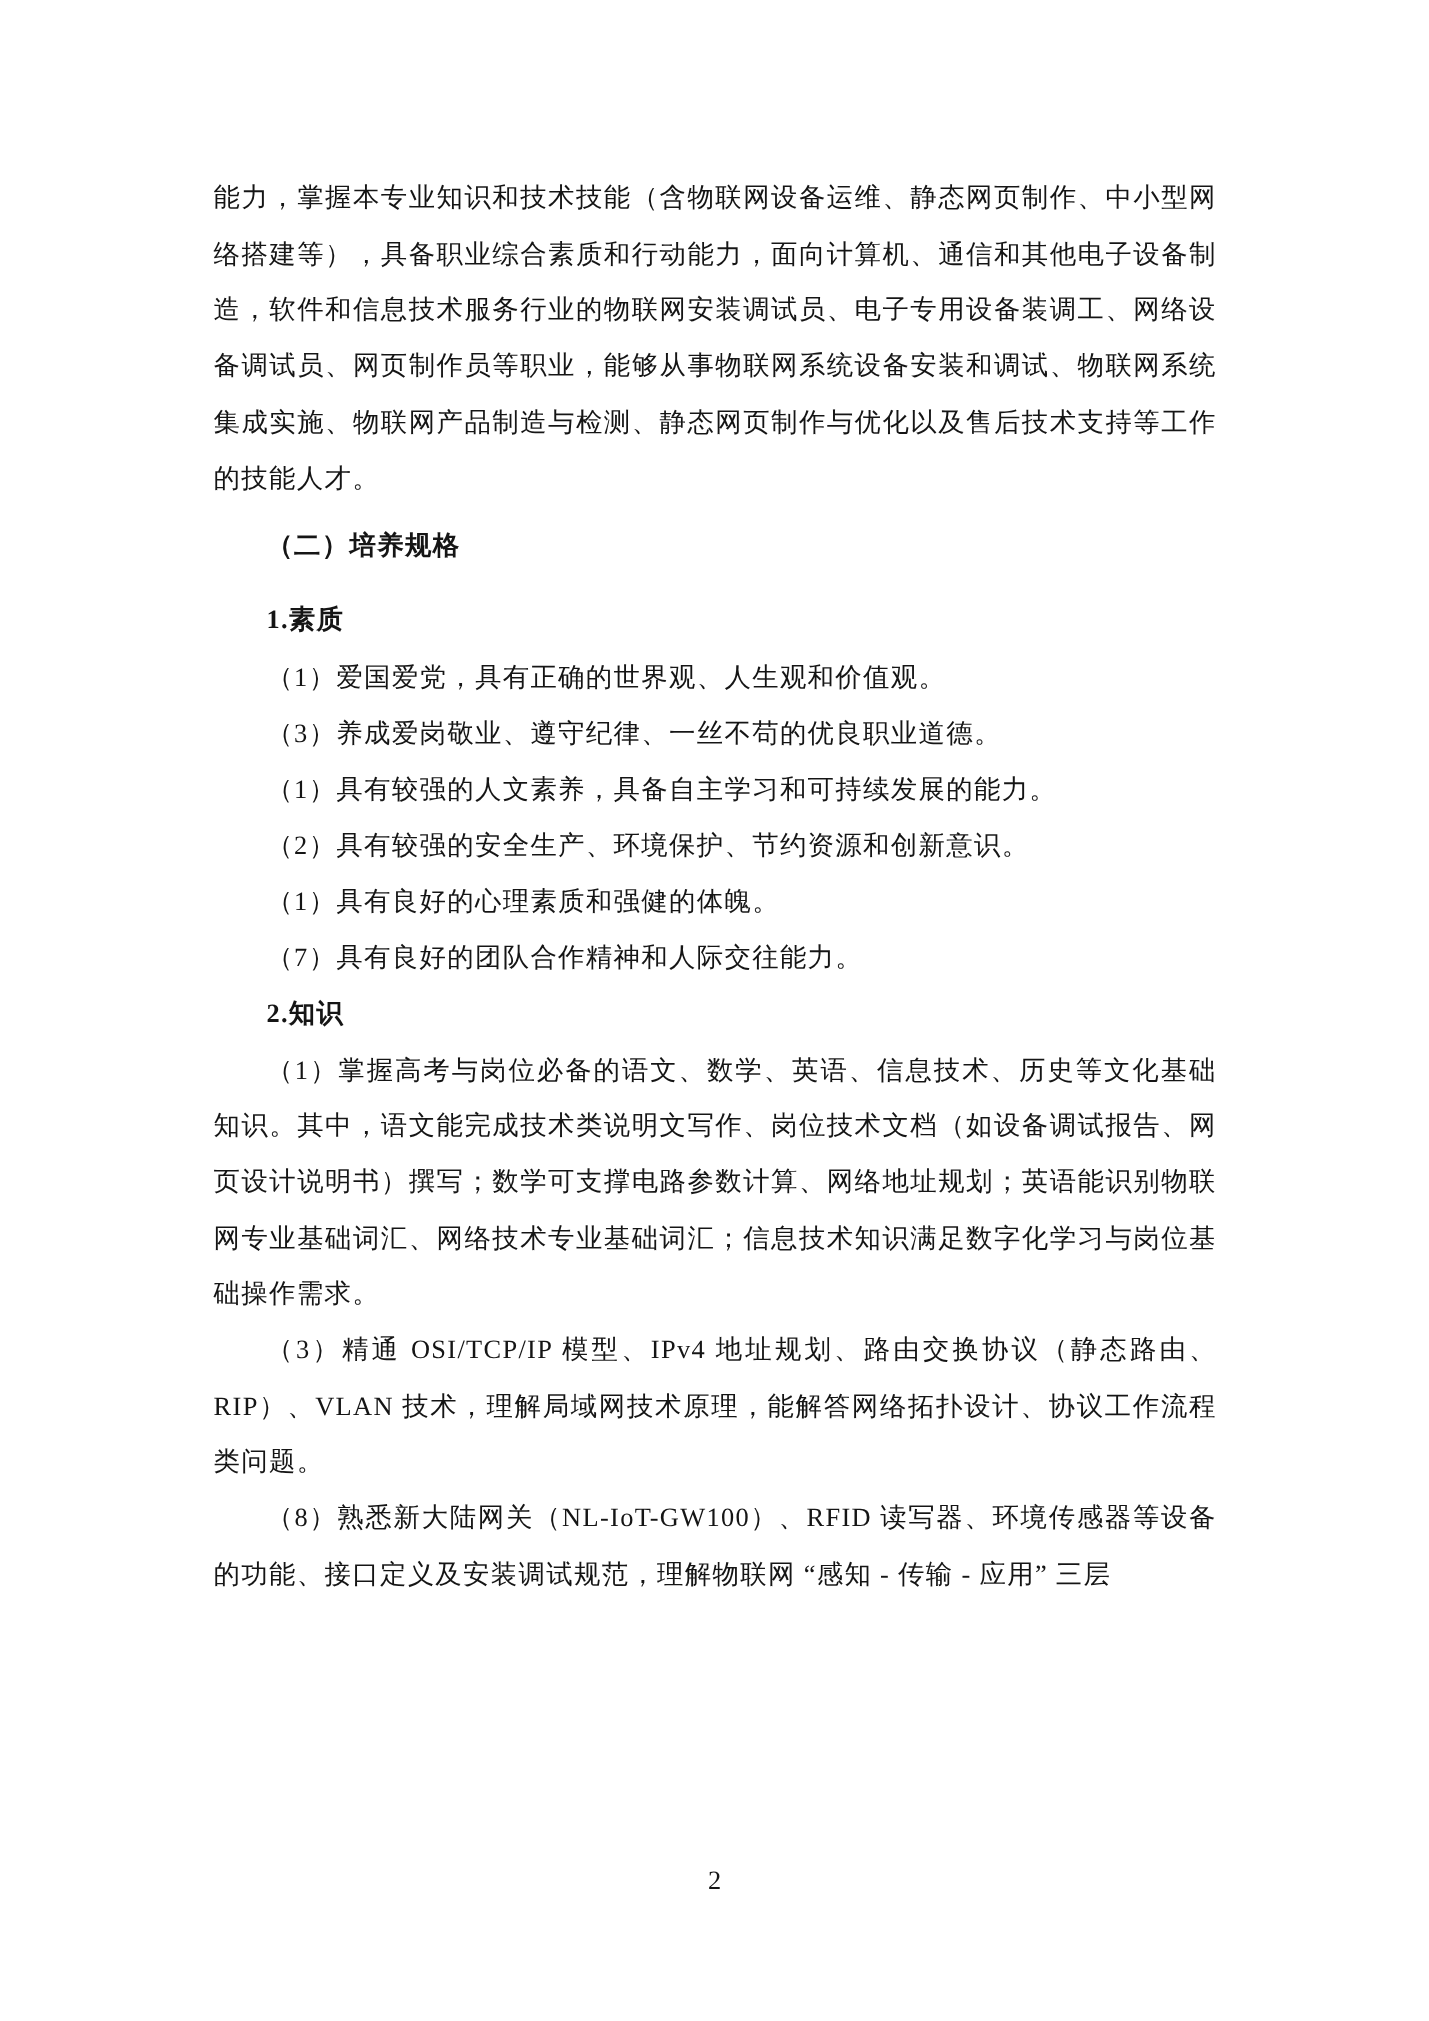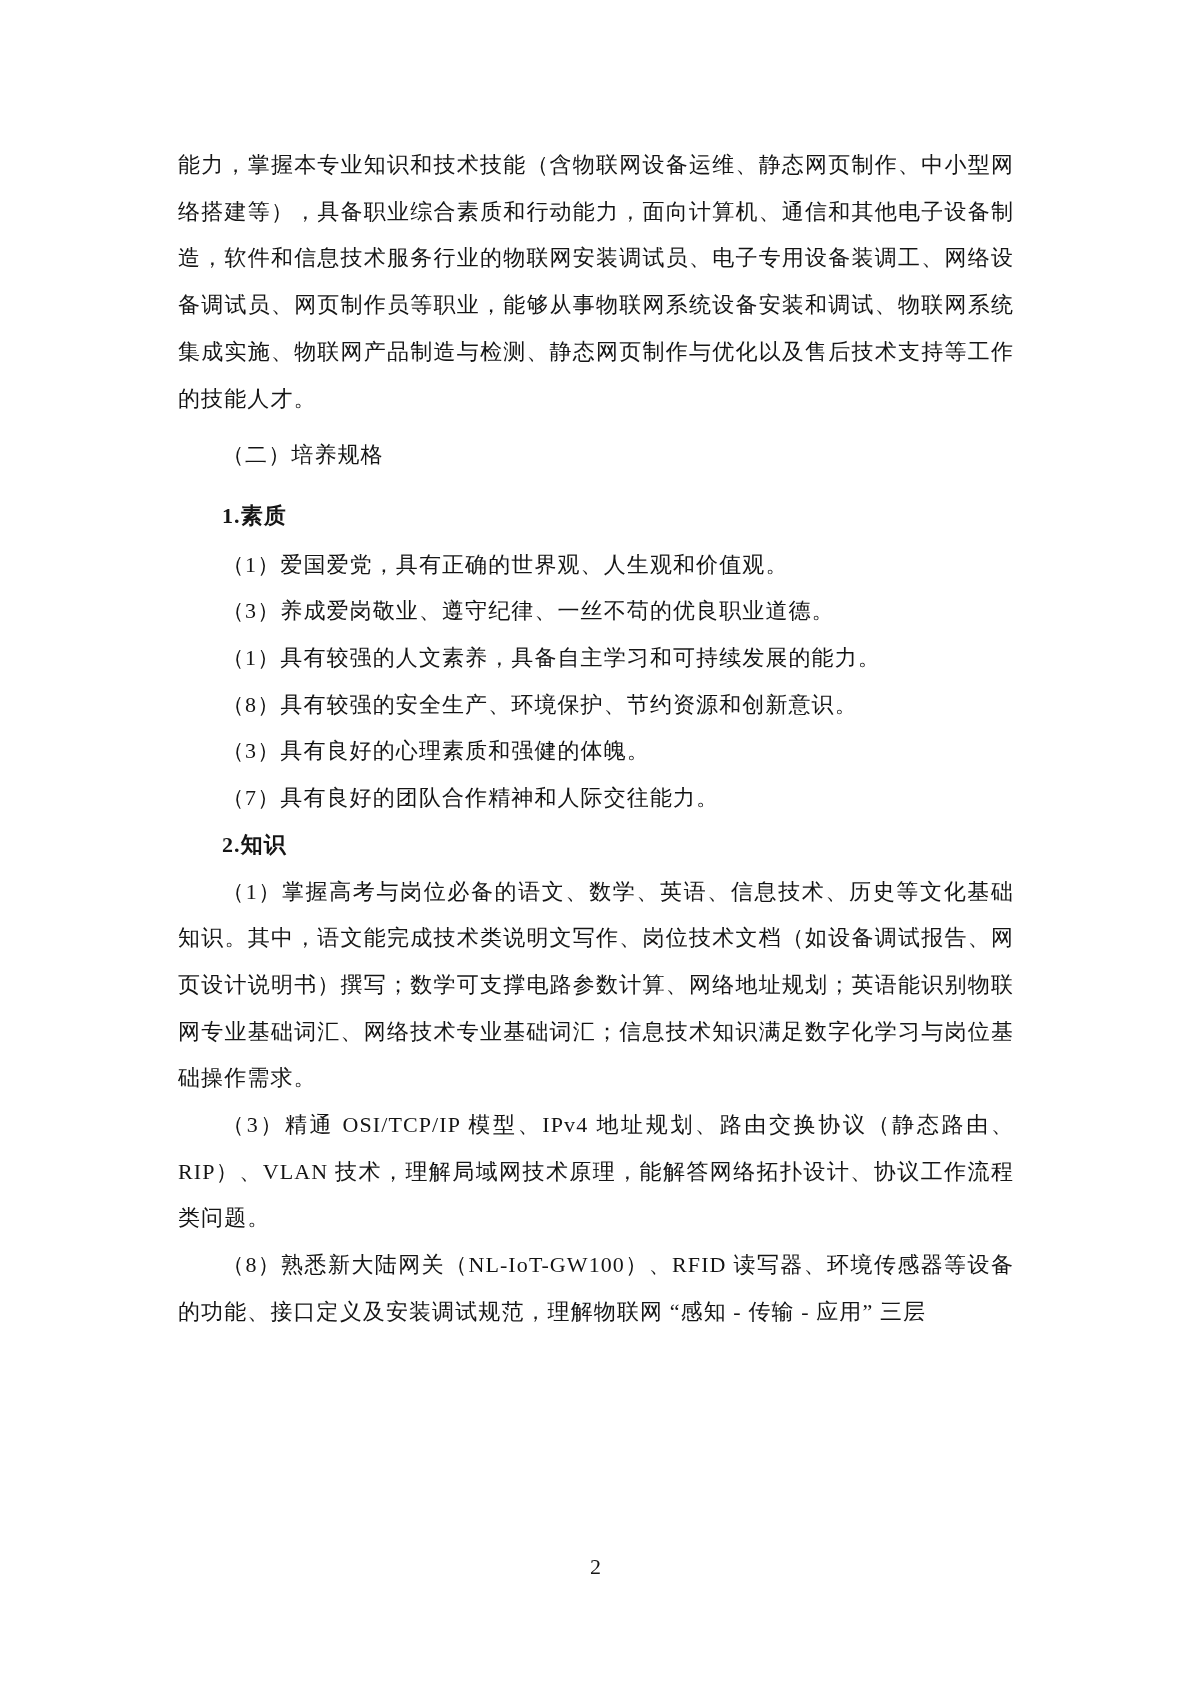--- a/index.html
+++ b/index.html
@@ -28,21 +28,21 @@
     text-justify: inter-character;
   }
   .content p {
     margin: 0;
     padding: 0;
   }
   .para-indent {
     text-indent: 2em;
   }
   .heading-l2 {
-    font-weight: normal;
+    font-weight: bold;
     text-indent: 2em;
     margin-top: 10px !important;
   }
   .heading-l3 {
     font-weight: bold;
     text-indent: 2em;
   }
   .heading-l3.sp-above {
     margin-top: 14px !important;
     margin-bottom: 2px !important;
@@ -70,22 +70,22 @@
 
     <p class="para-body">能力，掌握本专业知识和技术技能（含物联网设备运维、静态网页制作、中小型网络搭建等），具备职业综合素质和行动能力，面向计算机、通信和其他电子设备制造，软件和信息技术服务行业的物联网安装调试员、电子专用设备装调工、网络设备调试员、网页制作员等职业，能够从事物联网系统设备安装和调试、物联网系统集成实施、物联网产品制造与检测、静态网页制作与优化以及售后技术支持等工作的技能人才。</p>
 
     <p class="heading-l2">（二）培养规格</p>
 
     <p class="heading-l3 sp-above">1.素质</p>
 
     <p class="list-line">（1）爱国爱党，具有正确的世界观、人生观和价值观。</p>
     <p class="list-line">（3）养成爱岗敬业、遵守纪律、一丝不苟的优良职业道德。</p>
     <p class="list-line">（1）具有较强的人文素养，具备自主学习和可持续发展的能力。</p>
-    <p class="list-line">（8）具有较强的安全生产、环境保护、节约资源和创新意识。</p>
-    <p class="list-line">（3）具有良好的心理素质和强健的体魄。</p>
+    <p class="list-line">（2）具有较强的安全生产、环境保护、节约资源和创新意识。</p>
+    <p class="list-line">（1）具有良好的心理素质和强健的体魄。</p>
     <p class="list-line">（7）具有良好的团队合作精神和人际交往能力。</p>
 
     <p class="heading-l3">2.知识</p>
 
     <p class="para-indent">（1）掌握高考与岗位必备的语文、数学、英语、信息技术、历史等文化基础知识。其中，语文能完成技术类说明文写作、岗位技术文档（如设备调试报告、网页设计说明书）撰写；数学可支撑电路参数计算、网络地址规划；英语能识别物联网专业基础词汇、网络技术专业基础词汇；信息技术知识满足数字化学习与岗位基础操作需求。</p>
     <p class="para-indent">（3）精通 OSI/TCP/IP 模型、IPv4 地址规划、路由交换协议（静态路由、RIP）、VLAN 技术，理解局域网技术原理，能解答网络拓扑设计、协议工作流程类问题。</p>
     <p class="para-indent">（8）熟悉新大陆网关（NL-IoT-GW100）、RFID 读写器、环境传感器等设备的功能、接口定义及安装调试规范，理解物联网 “感知 - 传输 - 应用” 三层</p>
 
   </div>
 

